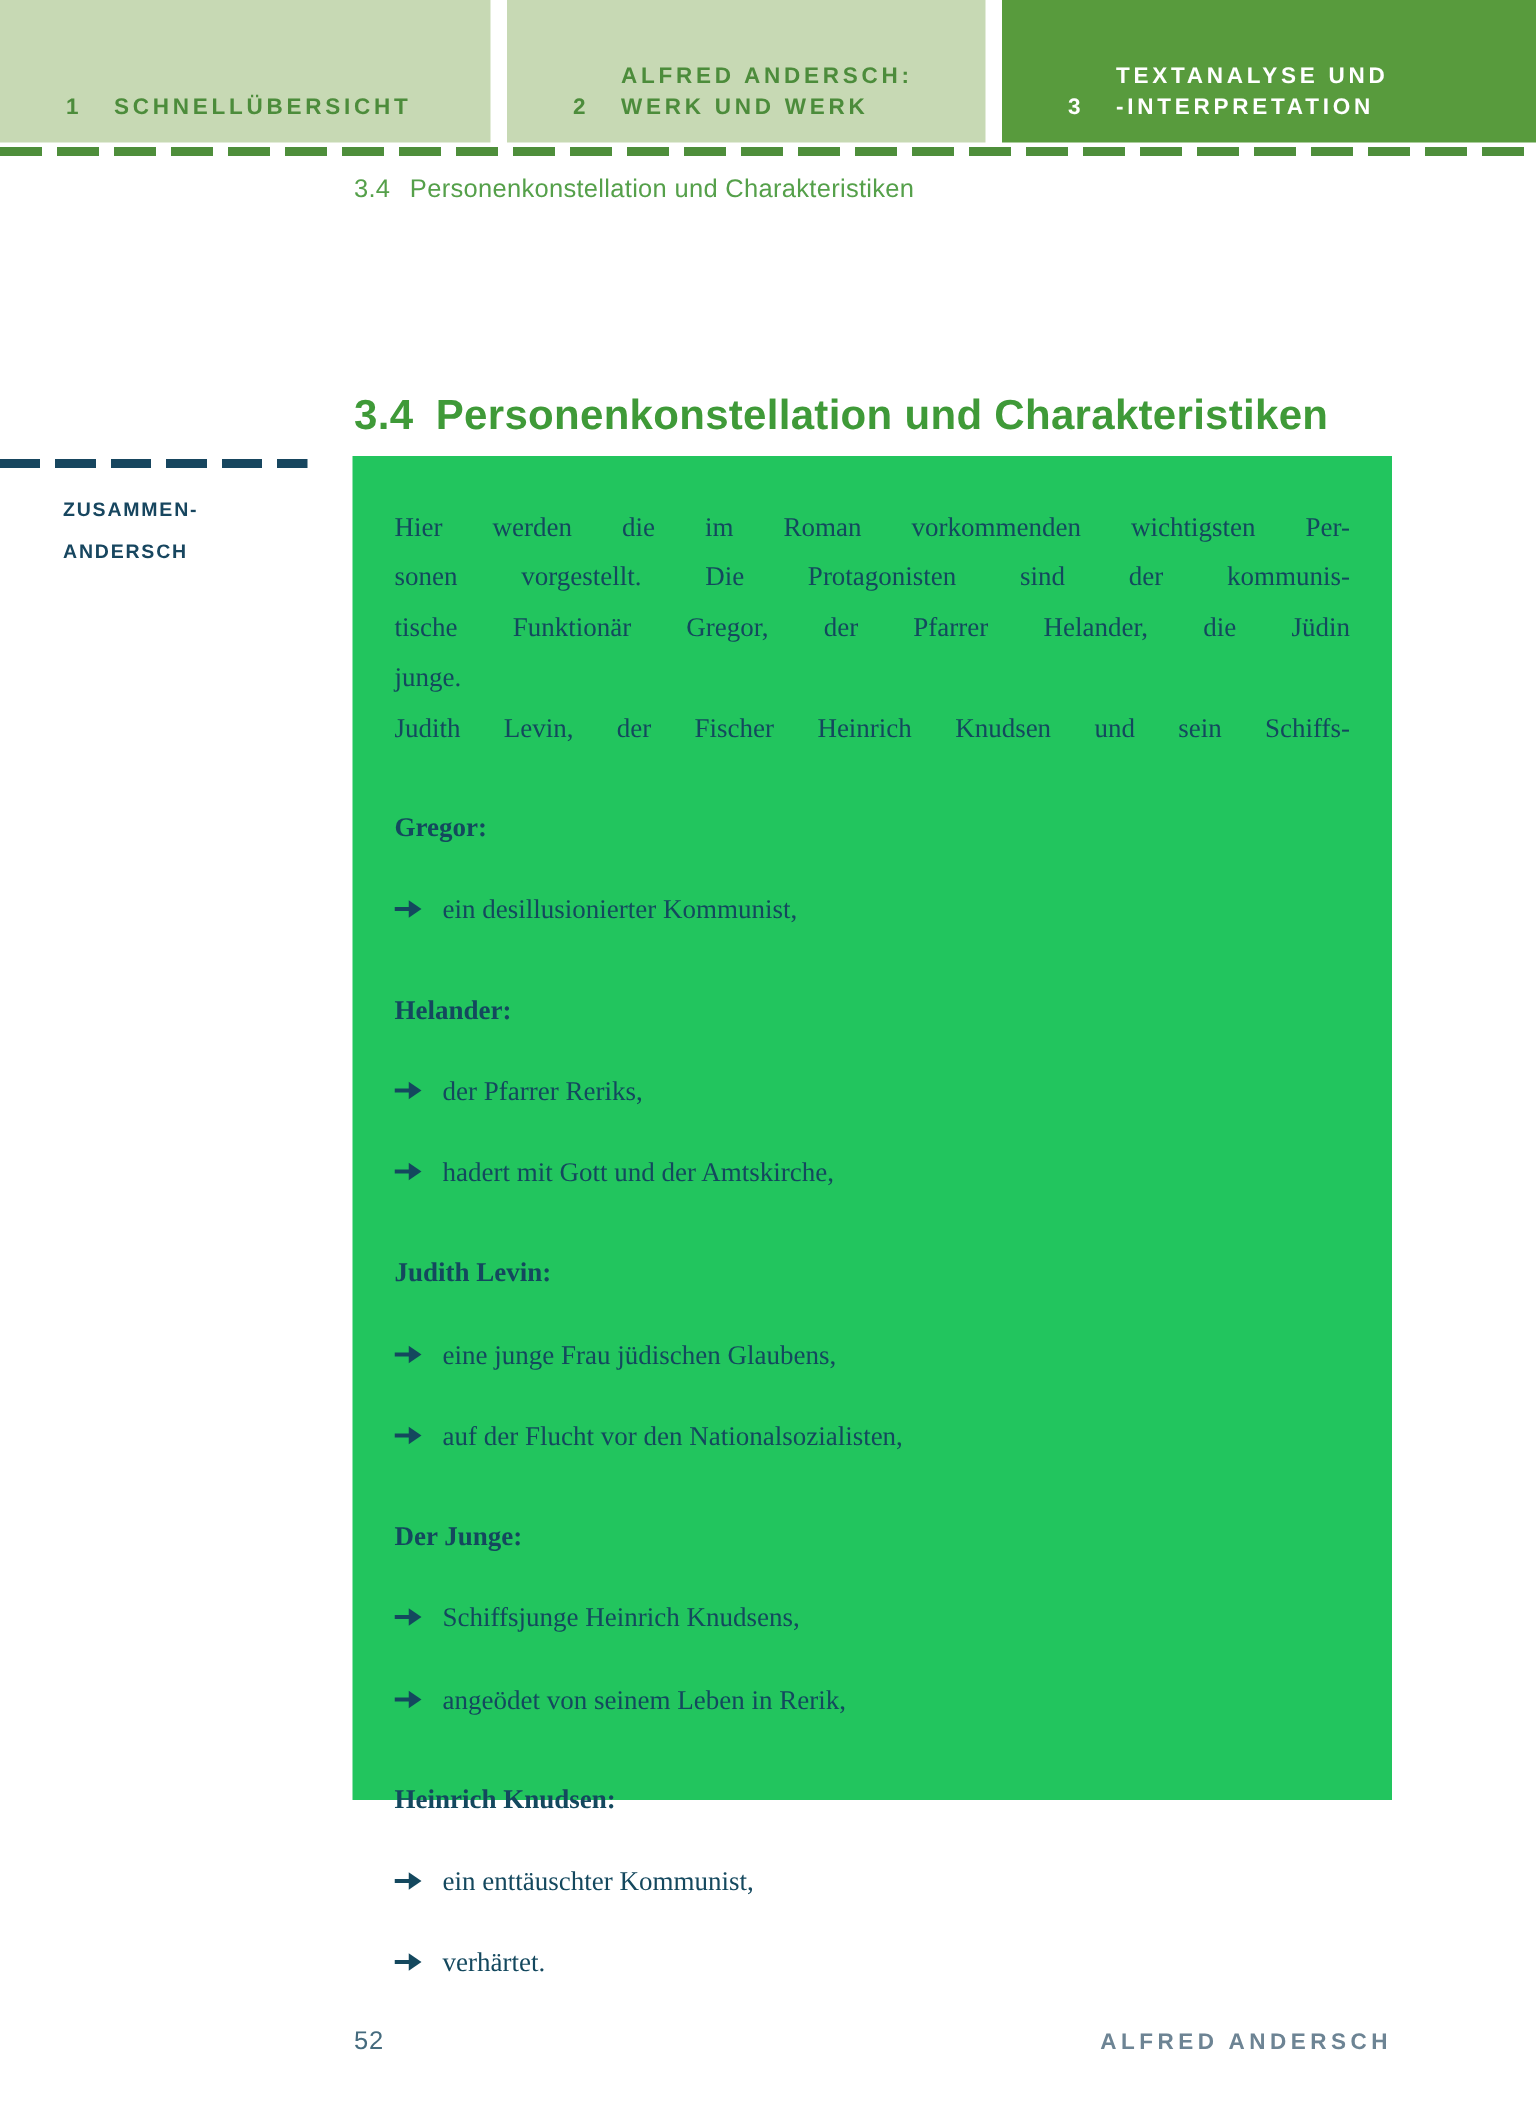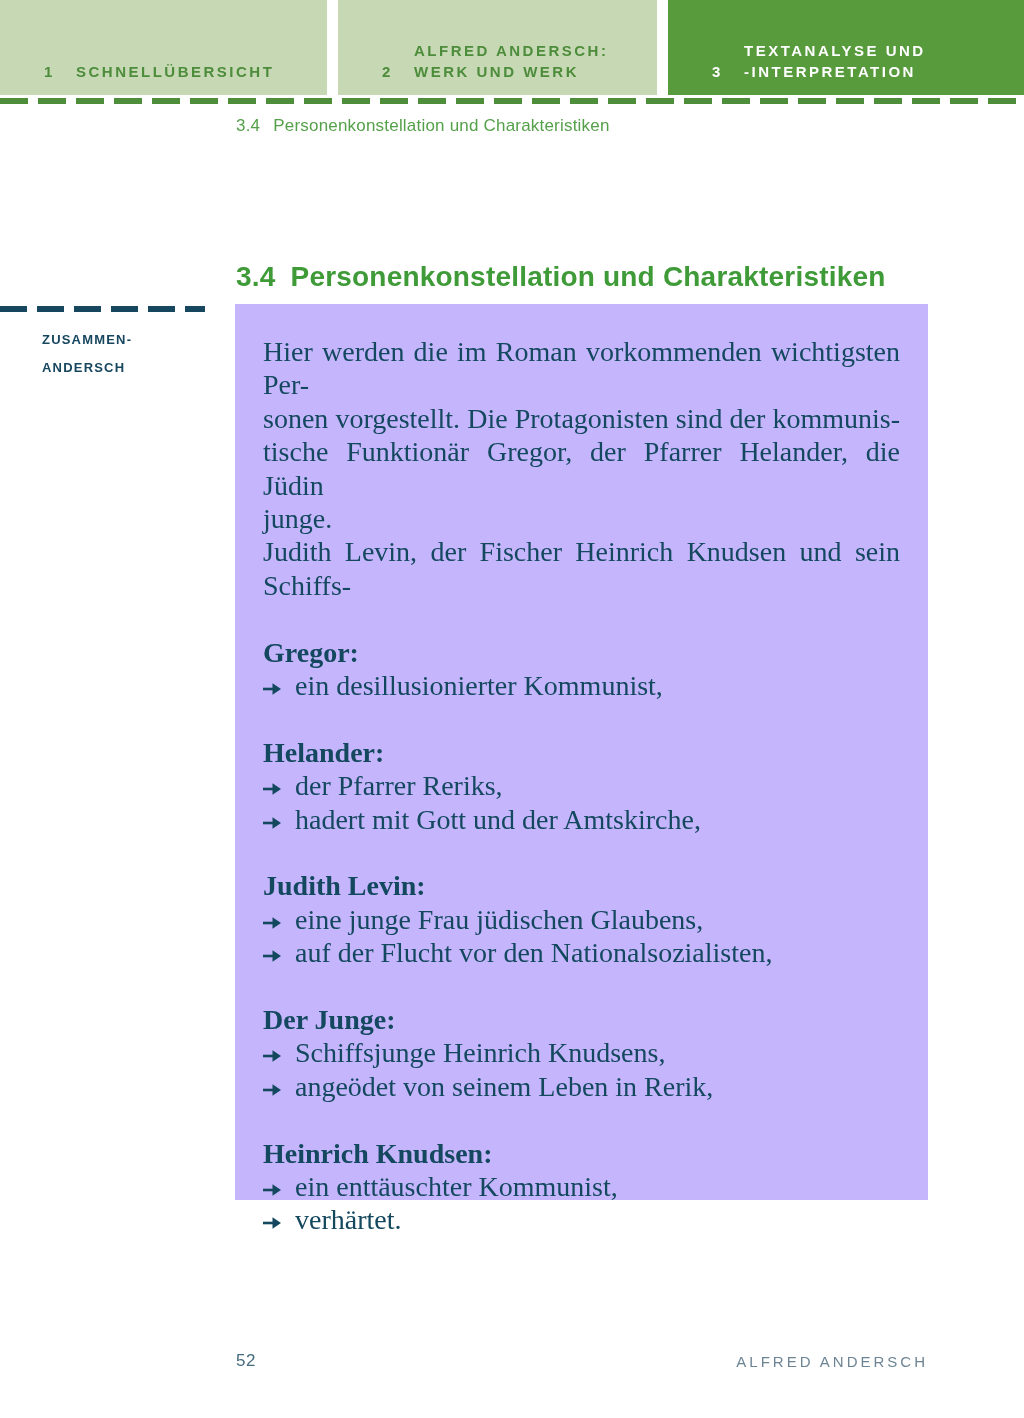--- a/index.html
+++ b/index.html
@@ -62,44 +62,44 @@
     position:absolute;top:326px;left:42px;
     color:#17465f;font-size:13px;font-weight:bold;letter-spacing:1.2px;
     line-height:28px;
   }
 
   
   .summary-box{
     position:absolute;top:304px;left:235px;
     width:693px;height:896px;
     box-sizing:border-box;
-    background:#c4b5fd;
+    background:#22c55e;
     padding:31px 28px 30px 28px;
     color:#14485e;
     font-family:"Liberation Serif",serif;
-    font-size:28px;line-height:33.4px;
+    font-size:18px;line-height:33.4px;
   }
   .jline{text-align:justify;text-align-last:justify;}
   .jline.last{text-align:left;text-align-last:left;}
 
   .char-section{margin-top:33.4px;}
   .char-title{font-weight:bold;}
-  .char-item{display:flex;align-items:center;}
+  .char-item{display:flex;align-items:center;margin-top:21px;}
   .arrow-wrap{flex:0 0 32px;position:relative;}
   .arrow-wrap svg{position:relative;top:1px;}
   .item-text{flex:1;}
 
   
   .footer-pagenum{
     position:absolute;top:1351px;left:236px;
     color:#456b7e;font-size:17px;letter-spacing:0.5px;
   }
   .footer-book{
     position:absolute;top:1353px;right:96px;
-    color:#6d8494;font-size:15px;font-weight:normal;letter-spacing:3px;
+    color:#6d8494;font-size:15px;font-weight:bold;letter-spacing:3px;
   }
 </style>
 </head>
 <body>
 
 <nav class="tabs">
   <div class="tab tab1">
     <span class="tab-num">1</span>
     <span class="tab-label"><span>SCHNELLÜBERSICHT</span></span>
   </div>

